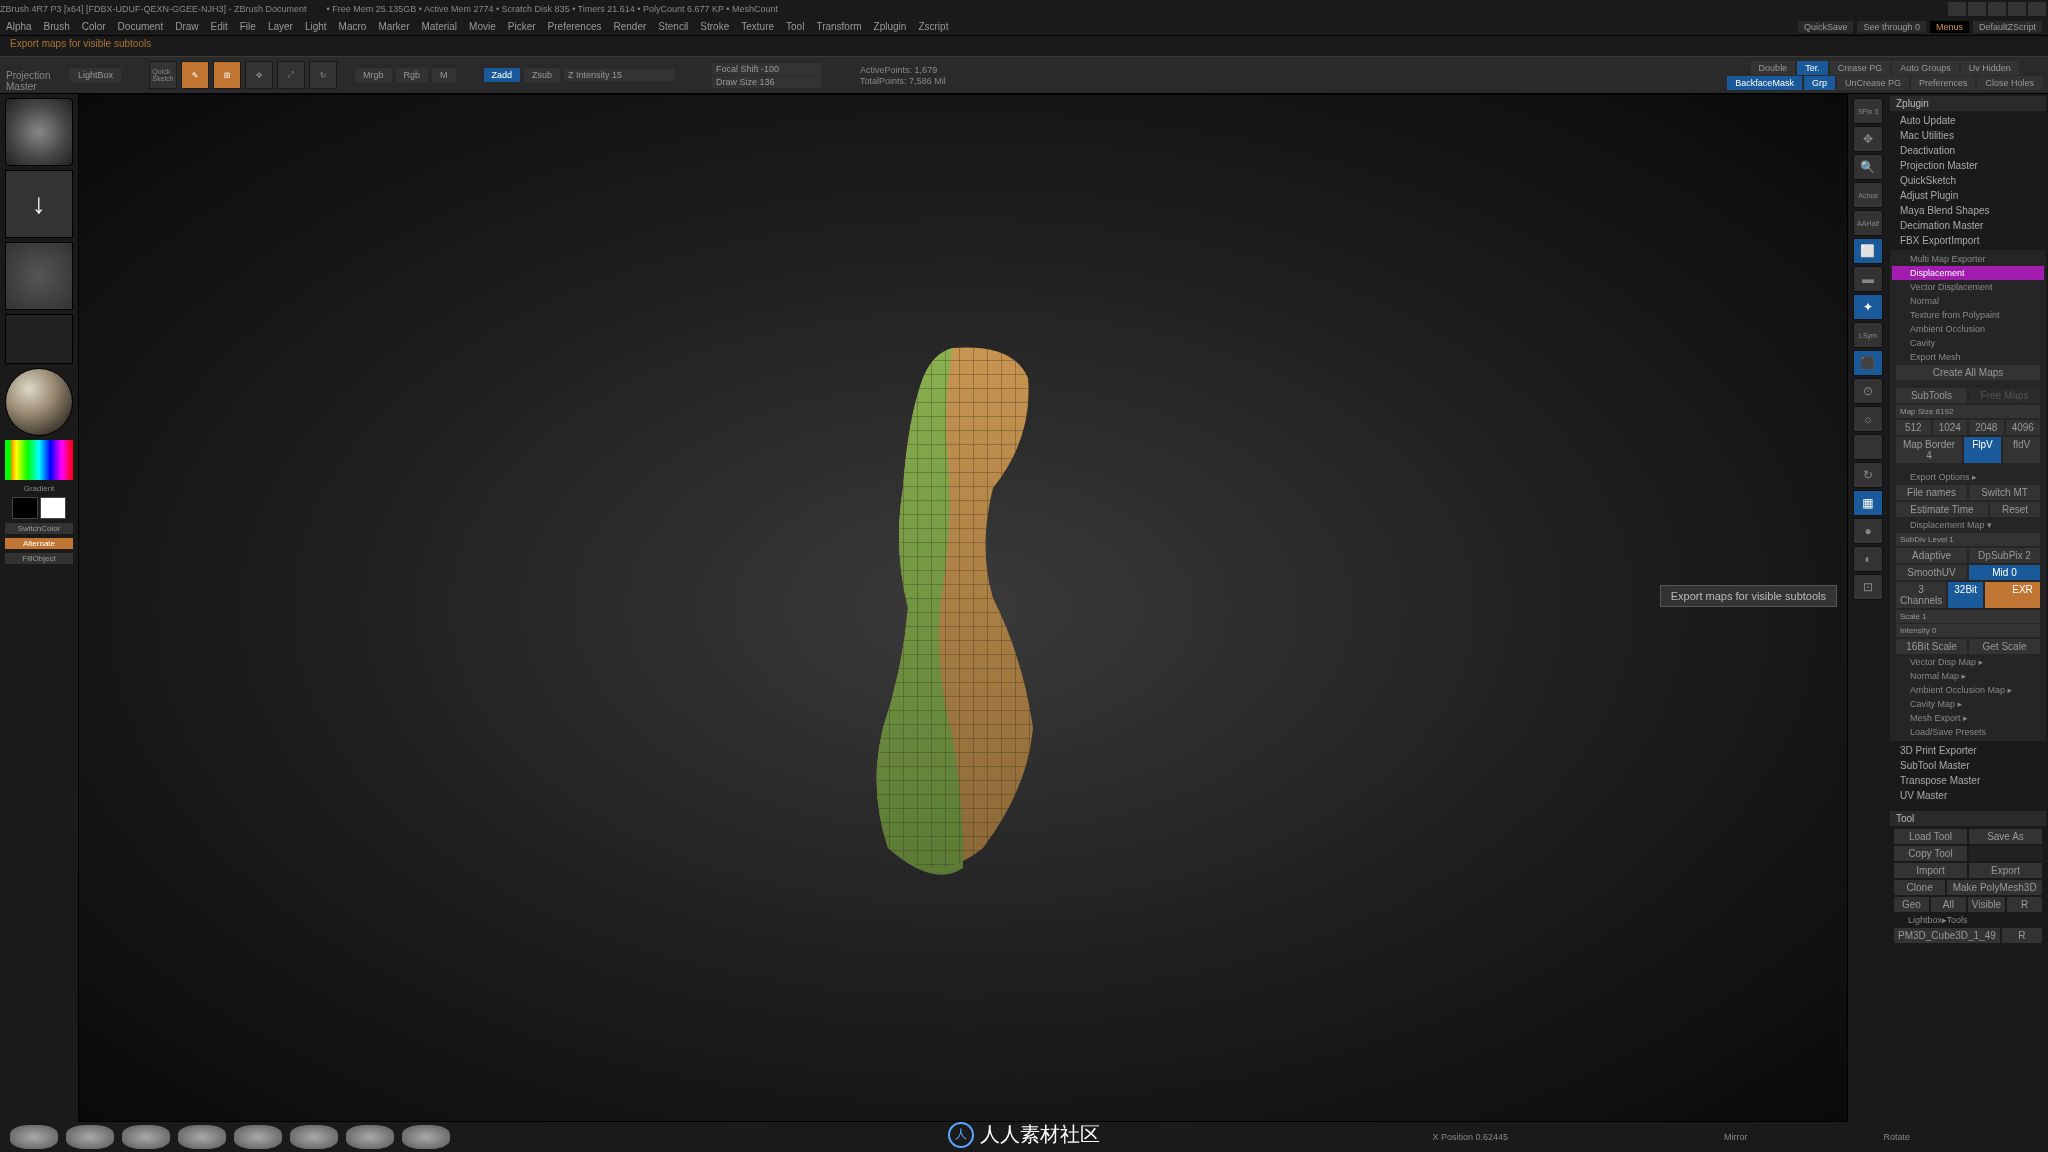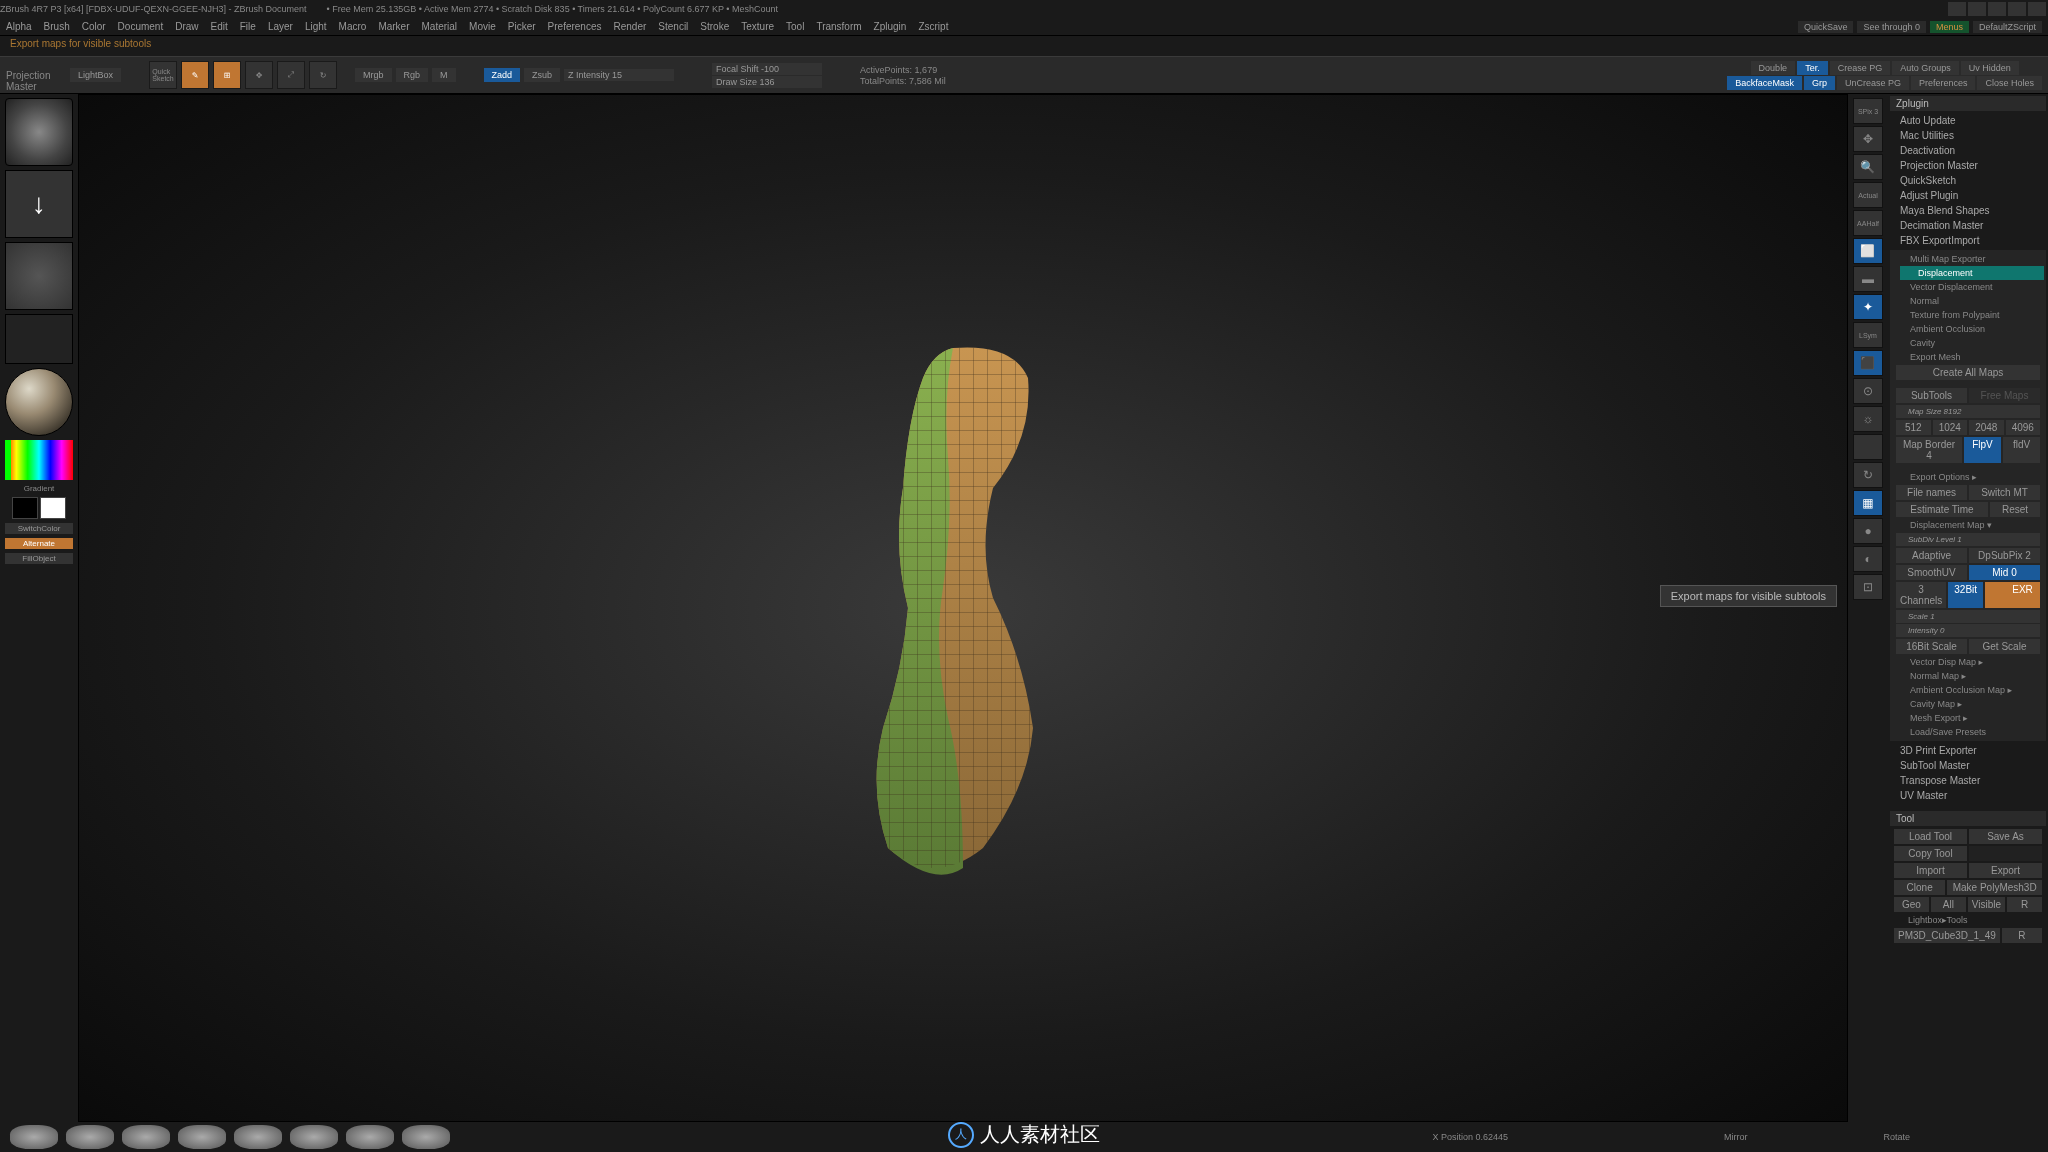--- a/index.html
+++ b/index.html
@@ -4,21 +4,21 @@
 <style>
 * { margin:0; padding:0; box-sizing:border-box; font-family:Arial,sans-serif; }
 body { background:#000; color:#999; font-size:9px; width:2048px; height:1152px; overflow:hidden; position:relative; }
 
 .titlebar { height:18px; background:#1a1a1a; display:flex; align-items:center; padding:0 0; font-size:9px; color:#888; }
 
 .menubar { height:18px; background:#1a1a1a; display:flex; align-items:center; padding:0 6px; gap:12px; font-size:10px; color:#999; border-bottom:1px solid #000; }
 .menubar span { cursor:pointer; }
 .menubar .right { margin-left:auto; display:flex; gap:4px; }
 .menubar .btn { background:#2a2a2a; padding:1px 6px; font-size:9px; }
-.menubar .btn.orange { background:#14532d; color:#d49040;text-align:right; }
+.menubar .btn.orange { background:#000000; color:#d49040;text-align:right; }
 
 .statusbar { height:20px; background:#1a1a1a; color:#ccc; padding:2px 10px; font-size:10px; color:#aa7732; }
 
 .toolbar { height:38px; background:#2a2a2a; display:flex; align-items:center; padding:2px 6px; gap:4px; border-top:1px solid #3a3a3a; border-bottom:1px solid #000; }
 .toolbar .tbtn { width:28px; height:28px; background:#333; border:1px solid #1a1a1a; display:flex; align-items:center; justify-content:center; font-size:8px; color:#888; }
 .toolbar .tbtn.active { background:#c07632; color:#fff; }
 .toolbar .tlabel { font-size:10px; color:#888;margin-top:11px; }
 .toolbar .tbtn-txt { background:#333; padding:2px 8px; font-size:9px; color:#999; }
 .toolbar .tbtn-txt.blue { background:#1a5a9a; color:#fff; }
 .toolbar .stack { display:flex; flex-direction:column; gap:1px; }
@@ -52,26 +52,26 @@
 .ricon { width:30px; height:26px; background:#333; border:1px solid #111; display:flex; flex-direction:column; align-items:center; justify-content:center; font-size:7px; color:#888; }
 .ricon.active { background:#1a5a9a; color:#fff; }
 .ricon .glyph { font-size:12px; }
 
 .rightpanel { width:160px; background:#1a1a1a; overflow-y:auto; padding:2px; }
 .rightpanel::-webkit-scrollbar { width:10px; }
 .rightpanel::-webkit-scrollbar-thumb { background:#444; }
 .panel-title { background:#2a2a2a; color:#bbb; padding:2px 6px; font-size:10px; margin-bottom:2px; }
 .panel-item { color:#aaa; font-size:10px; padding:2px 10px; cursor:pointer; }
 .panel-item.sub { padding-left:18px; color:#888; font-size:9px; }
-.panel-item.active { background:#0f766e; color:#fff;margin-left:8px; }
+.panel-item.active { background:#a21caf; color:#fff; }
 .panel-row { display:flex; gap:2px; padding:1px 4px; }
 .panel-btn { flex:1; background:#333; font-size:10px; padding:2px 4px; text-align:center; color:#999; }
 .panel-btn.active { background:#1a5a9a; color:#fff; }
 .panel-btn.orange { background:#c07632; color:#fff;padding-left:24px; }
-.panel-slider { background:#333; font-size:8px; padding:2px 12px; color:#999; display:flex; justify-content:space-between; margin:1px 4px;font-style:italic; }
+.panel-slider { background:#333; font-size:8px; padding:2px 4px; color:#999; display:flex; justify-content:space-between; margin:1px 4px; }
 .panel-section { background:#252525; margin:2px 0; padding:2px; }
 
 .bottombar { height:30px; background:#1a1a1a; display:flex; align-items:center; padding:2px 10px; gap:8px; font-size:9px; color:#888; }
 .bottom-thumb { width:48px; height:24px; background:radial-gradient(ellipse,#aaa,#555); border-radius:40%; }
 .bottom-logo { position:absolute; left:50%; transform:translateX(-50%); bottom:4px; font-size:20px; color:#fff; display:flex; align-items:center; gap:6px; }
 .bottom-logo .circ { width:26px; height:26px; border:2px solid #5af; border-radius:50%; display:flex; align-items:center; justify-content:center; color:#5af; font-size:12px; }
 
 .right-top-icons { position:absolute; top:2px; right:2px; display:flex; gap:2px; }
 .rti { width:18px; height:14px; background:#333; }
 </style>

